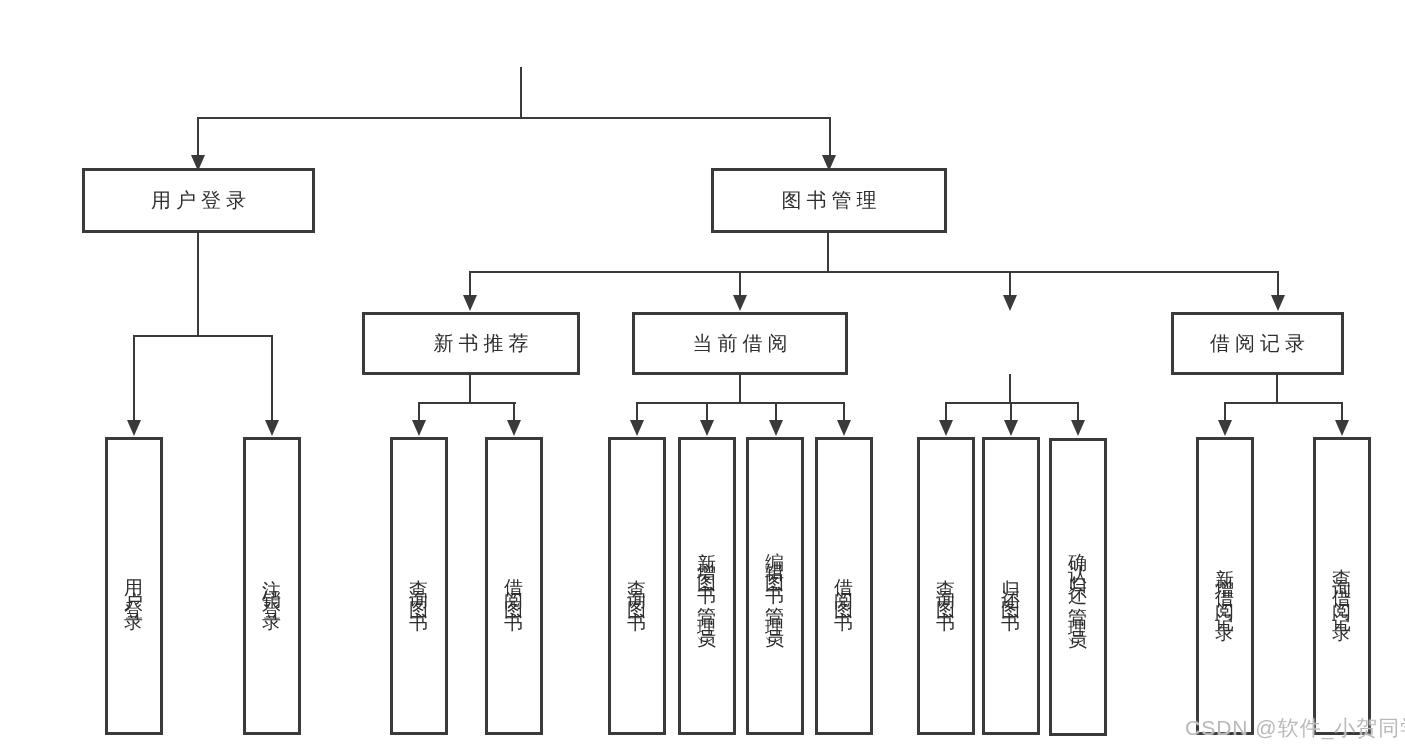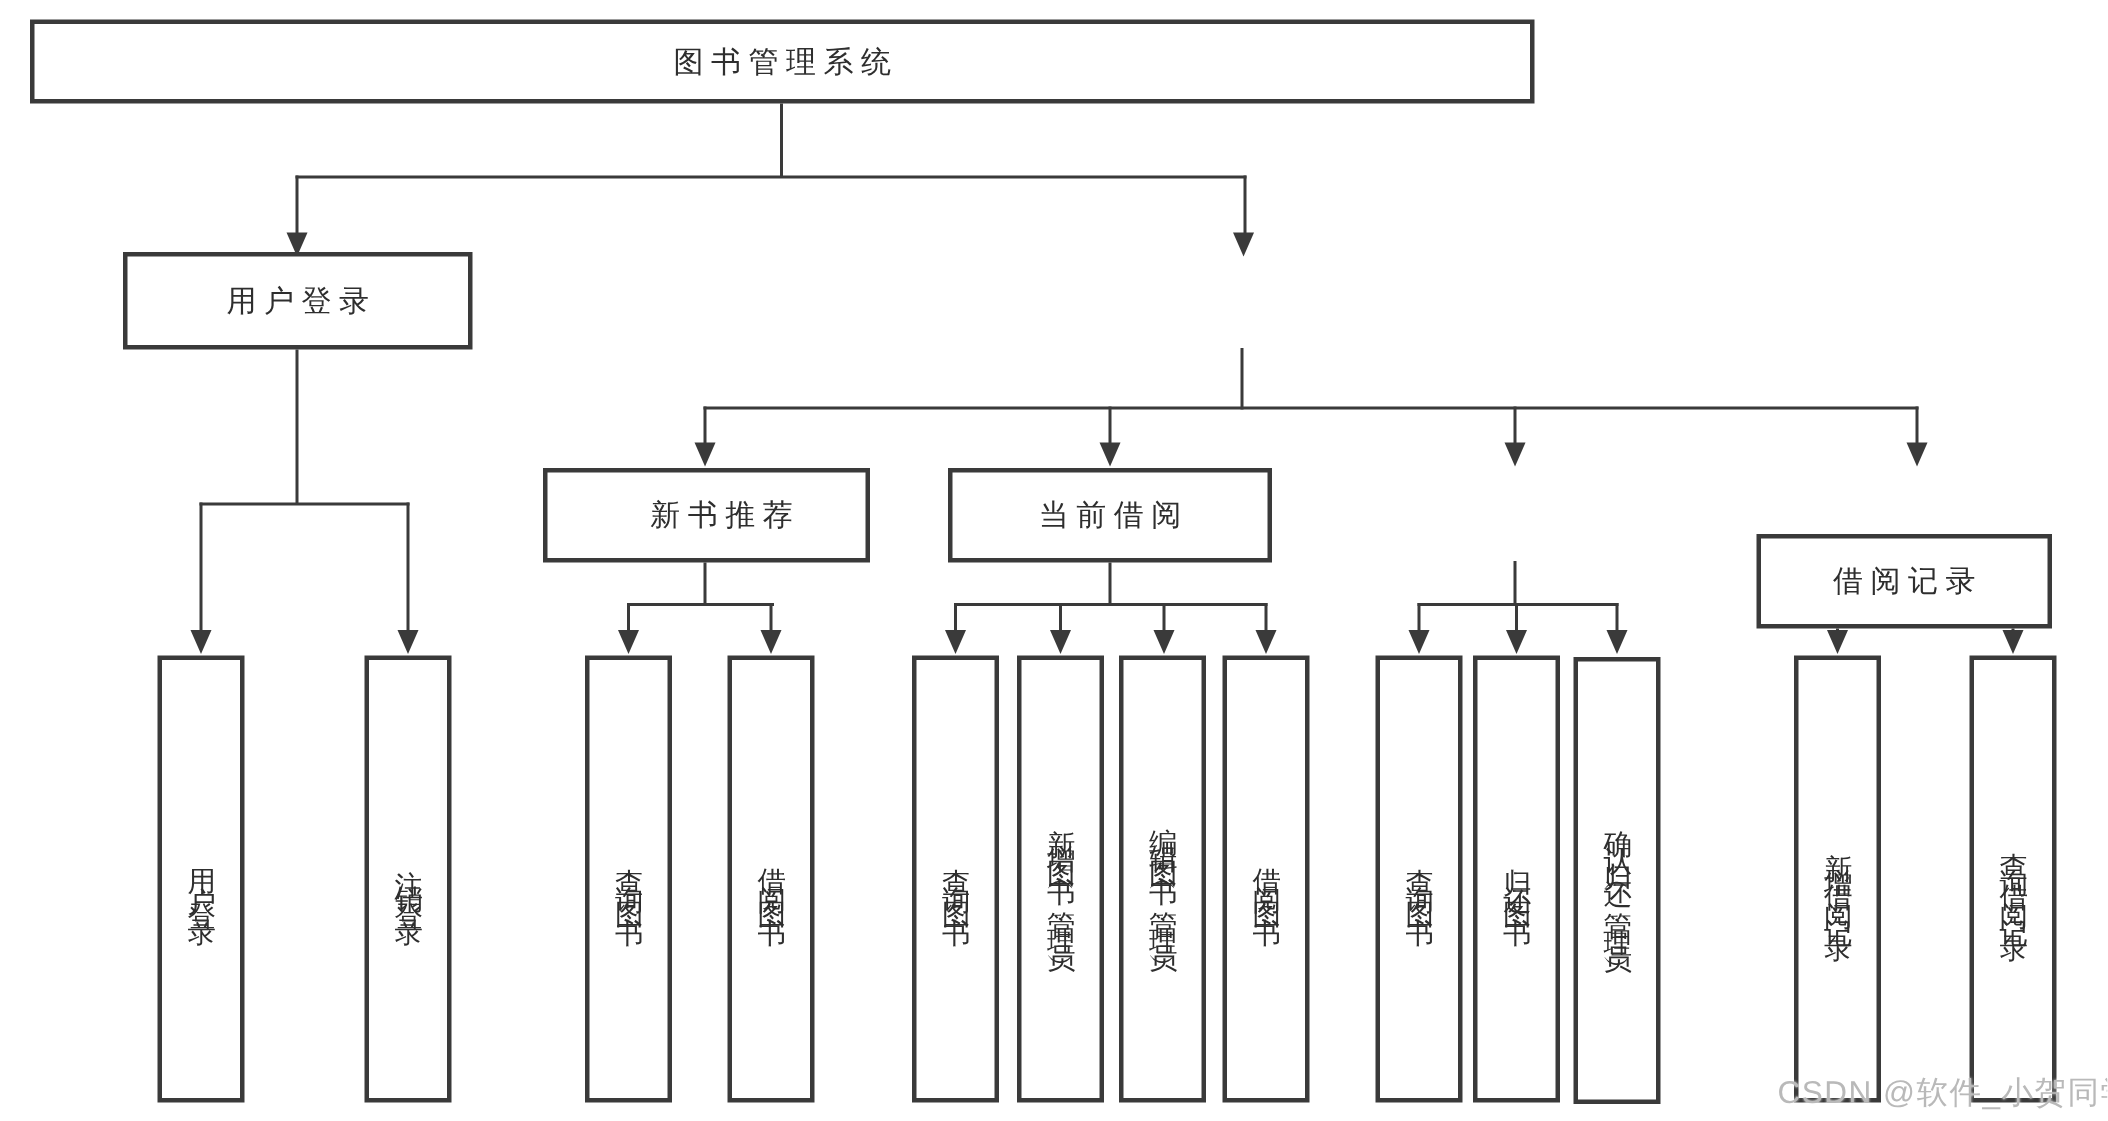--- a/index.html
+++ b/index.html
@@ -68,30 +68,30 @@
     white-space: nowrap;
     text-shadow: 0 0 2px #ffffff;
     z-index: 5;
   }
 </style>
 </head>
 <body>
 
 <div class="canvas">
 
-  <div class="box" style="left:20px; top:13px; width:1003px; height:56px;">图书管理系统</div>
 
   <div class="vl" style="left:520px; top:67px; height:51px;"></div>
   <div class="hl" style="left:197px; top:117px; width:634px;"></div>
   <div class="vl" style="left:197px; top:117px; height:40px;"></div>
   <div class="ar" style="left:191px; top:155px;"></div>
   <div class="vl" style="left:829px; top:117px; height:40px;"></div>
   <div class="ar" style="left:822px; top:155px;"></div>
 
   <div class="box" style="left:82px; top:168px; width:233px; height:65px;">用户登录</div>
+  <div class="box" style="left:711px; top:168px; width:236px; height:65px;">图书管理</div>
 
   <div class="vl" style="left:197px; top:232px; height:104px;"></div>
   <div class="hl" style="left:133px; top:335px; width:140px;"></div>
   <div class="vl" style="left:133px; top:335px; height:86px;"></div>
   <div class="ar" style="left:127px; top:420px;"></div>
   <div class="vl" style="left:271px; top:335px; height:86px;"></div>
   <div class="ar" style="left:265px; top:420px;"></div>
 
   <div class="vl" style="left:827px; top:232px; height:41px;"></div>
   <div class="hl" style="left:469px; top:271px; width:810px;"></div>
@@ -99,21 +99,21 @@
   <div class="ar" style="left:463px; top:295px;"></div>
   <div class="vl" style="left:739px; top:271px; height:26px;"></div>
   <div class="ar" style="left:733px; top:295px;"></div>
   <div class="vl" style="left:1009px; top:271px; height:26px;"></div>
   <div class="ar" style="left:1003px; top:295px;"></div>
   <div class="vl" style="left:1277px; top:271px; height:26px;"></div>
   <div class="ar" style="left:1271px; top:295px;"></div>
 
   <div class="box" style="left:362px; top:312px; width:218px; height:63px;padding-left:20px;">新书推荐</div>
   <div class="box" style="left:632px; top:312px; width:216px; height:63px;">当前借阅</div>
-  <div class="box" style="left:1171px; top:312px; width:197px; height:63px;margin-top:44px;">借阅记录</div>
+  <div class="box" style="left:1171px; top:312px; width:173px; height:63px;">借阅记录</div>
 
   <div class="vl" style="left:469px; top:373px; height:31px;"></div>
   <div class="hl" style="left:418px; top:402px; width:98px;"></div>
   <div class="vl" style="left:418px; top:402px; height:20px;"></div>
   <div class="ar" style="left:412px; top:420px;"></div>
   <div class="vl" style="left:513px; top:402px; height:20px;"></div>
   <div class="ar" style="left:507px; top:420px;"></div>
 
   <div class="vl" style="left:739px; top:374px; height:30px;"></div>
   <div class="hl" style="left:636px; top:402px; width:209px;"></div>

